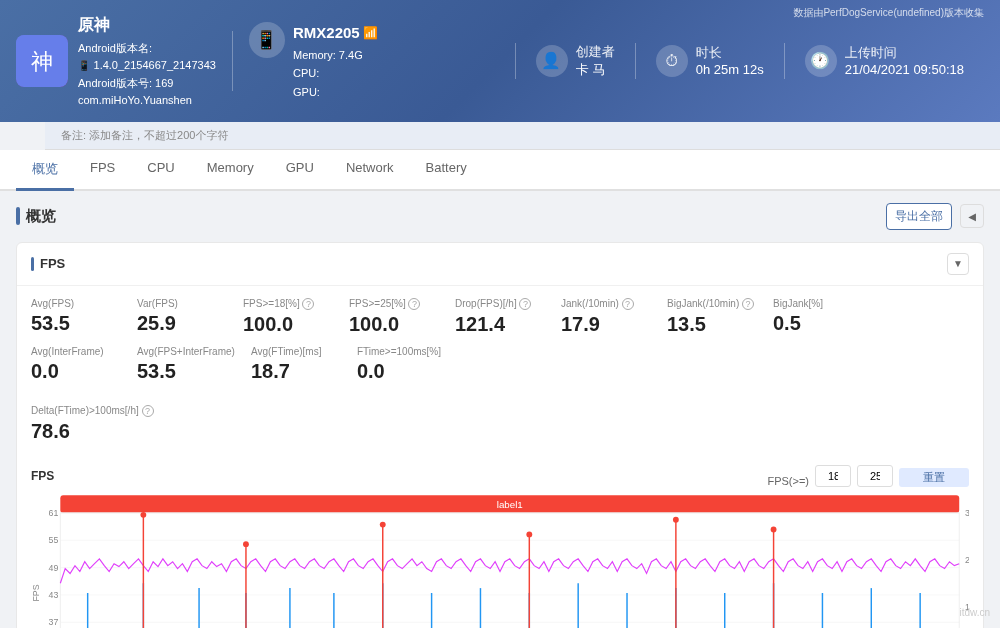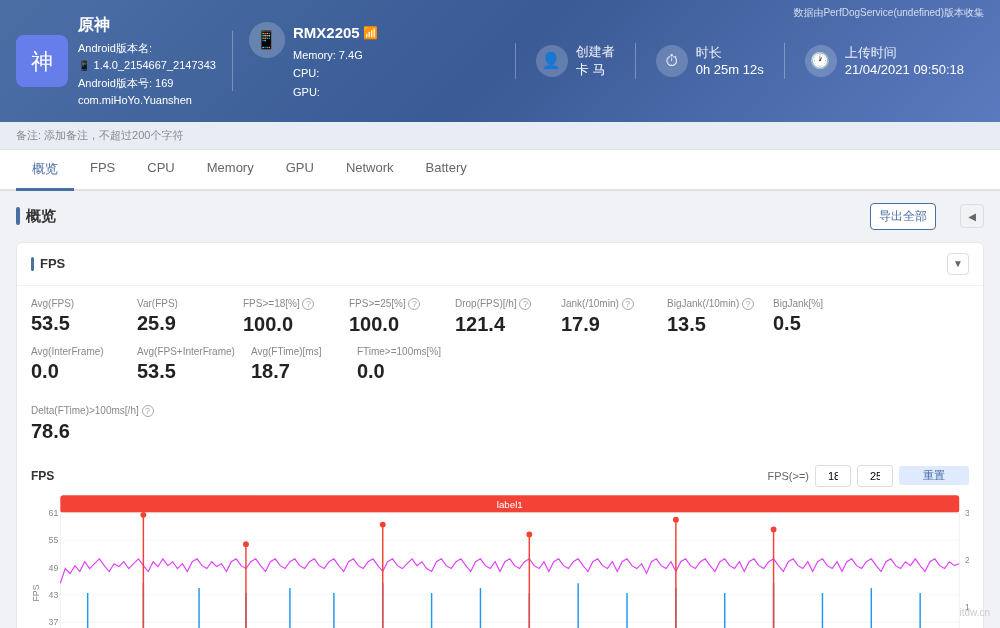--- a/index.html
+++ b/index.html
@@ -16,21 +16,21 @@
     .device-icon { width: 36px; height: 36px; background: rgba(255,255,255,0.2); border-radius: 50%; display: flex; align-items: center; justify-content: center; font-size: 18px; flex-shrink: 0; margin-top: 2px; }
     .device-details { font-size: 11px; line-height: 1.7; }
     .device-name { font-size: 15px; font-weight: bold; }
     .header-stats { display: flex; gap: 0; flex: 1; justify-content: flex-end; }
     .stat-item { display: flex; align-items: center; gap: 8px; padding: 0 20px; border-left: 1px solid rgba(255,255,255,0.3); }
     .stat-icon { width: 32px; height: 32px; background: rgba(255,255,255,0.2); border-radius: 50%; display: flex; align-items: center; justify-content: center; font-size: 16px; flex-shrink: 0; }
     .stat-label { font-size: 13px; opacity: 0.9; }
     .stat-value { font-size: 13px; font-weight: 500; }
 
     
-    .notes-bar { background: #e8edf5; padding: 6px 16px; font-size: 11px; color: #888; border-bottom: 1px solid #ddd; }
+    .notes-bar { background: #e8edf5; padding: 6px 16px; font-size: 11px; color: #888; border-bottom: 1px solid #ddd; margin-left: 45px; }
 
     
     .nav-tabs { background: white; border-bottom: 2px solid #e0e0e0; padding: 0 16px; display: flex; gap: 0; }
     .nav-tab { padding: 10px 16px; font-size: 13px; cursor: pointer; color: #666; border-bottom: 3px solid transparent; margin-bottom: -2px; }
     .nav-tab.active { color: #4a6fa5; border-bottom-color: #4a6fa5; font-weight: 500; }
 
     
     .content { padding: 12px 16px; }
     .section-header { display: flex; align-items: center; justify-content: space-between; margin-bottom: 12px; }
     .section-title { display: flex; align-items: center; gap: 6px; font-size: 15px; font-weight: bold; color: #333; }
@@ -47,21 +47,21 @@
     .metrics-grid { padding: 12px 14px; display: flex; flex-wrap: wrap; gap: 0; }
     .metric-item { min-width: 90px; margin-right: 16px; margin-bottom: 10px; }
     .metric-label { font-size: 10px; color: #888; margin-bottom: 3px; white-space: nowrap; }
     .metric-label .help-icon { display: inline-block; width: 12px; height: 12px; border-radius: 50%; border: 1px solid #aaa; text-align: center; line-height: 11px; font-size: 9px; color: #aaa; cursor: pointer; }
     .metric-value { font-size: 20px; font-weight: bold; color: #222; }
 
     
     .chart-container { padding: 10px 14px 0; }
     .chart-controls { display: flex; align-items: center; justify-content: space-between; margin-bottom: 6px; }
     .chart-label { font-size: 12px; font-weight: bold; color: #333; }
-    .fps-threshold { display: flex; align-items: center; gap: 6px; font-size: 11px; color: #666; }
+    .fps-threshold { display: flex; align-items: flex-end; gap: 6px; font-size: 11px; color: #666; }
     .fps-threshold span { color: #666; }
     .threshold-input { width: 36px; height: 22px; border: 1px solid #ddd; border-radius: 3px; text-align: center; font-size: 11px; padding: 0 12px; }
     .reset-btn { padding: 2px 24px; background: #e0eaff; color: #4a6fa5; border: none; border-radius: 3px; cursor: pointer; font-size: 11px; }
 
     
     .chart-wrapper { position: relative; width: 100%; }
     .chart-svg { display: block; width: 100%; }
 
     
     .watermark { position: fixed; bottom: 10px; right: 10px; font-size: 10px; color: #ccc; }
@@ -154,21 +154,21 @@
   <div class="nav-tab">Memory</div>
   <div class="nav-tab">GPU</div>
   <div class="nav-tab">Network</div>
   <div class="nav-tab">Battery</div>
 </div>
 
 <div class="content">
 
   <div class="section-header">
     <div class="section-title">概览</div>
-    <div style="display:flex;align-items:center;gap:18px;">
+    <div style="display:flex;align-items:center;gap:2px;">
       <button class="export-btn">导出全部</button>
       <div class="collapse-btn">◀</div>
     </div>
   </div>
 
   <div class="panel">
     <div class="panel-header">
       <div class="panel-title">FPS</div>
       <div class="panel-collapse">▼</div>
     </div>

